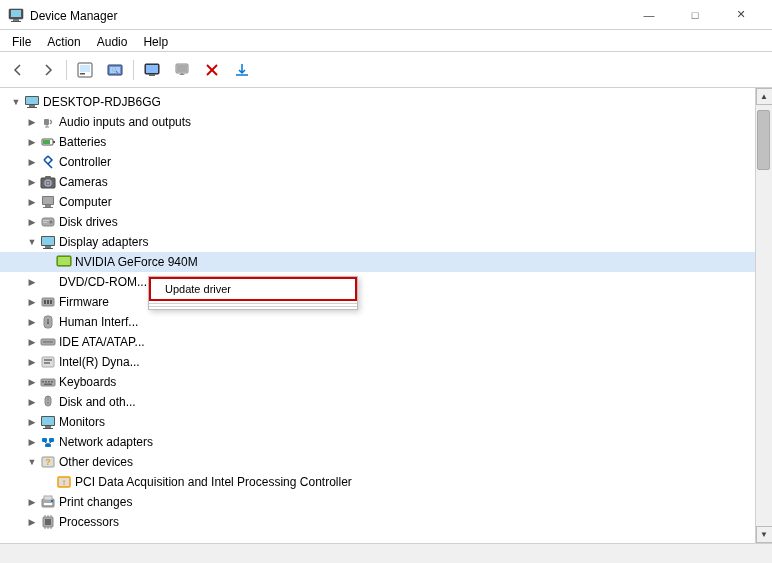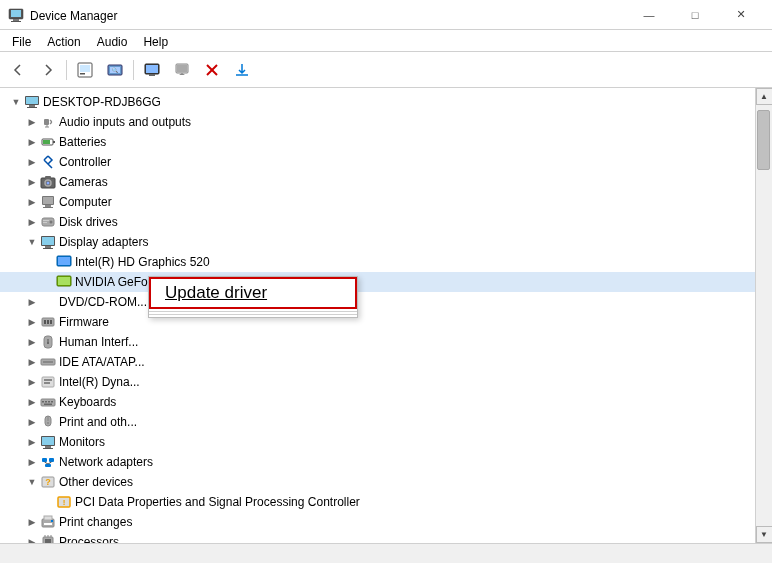--- a/index.html
+++ b/index.html
@@ -204,23 +204,22 @@
       left: 148px;
       background: #fff;
       border: 1px solid #bbb;
       box-shadow: 2px 2px 6px rgba(0,0,0,0.2);
       z-index: 100;
       min-width: 210px;
     }
     .context-menu-item {
       padding: 6px 16px;
       cursor: pointer;
-      font-size: 17px;
+      font-size: 11px;
       color: #000;
-      text-decoration: underline;
     }
     .context-menu-item.highlighted {
       background: #fff;
       border: 2px solid #cc0000;
       padding: 4px 14px;
       font-weight: normal;
     }
     .context-menu-item.bold {
       font-weight: 700;
     }
@@ -427,31 +426,20 @@
         <svg width="16" height="16" viewBox="0 0 16 16">
           <rect x="1" y="2" width="14" height="10" rx="1" fill="#555"></rect>
           <rect x="2" y="3" width="12" height="8" fill="#87CEEB"></rect>
           <rect x="5" y="12" width="6" height="2" fill="#777"></rect>
           <rect x="3" y="14" width="10" height="1" fill="#555"></rect>
         </svg>
       </span>
       <span class="tree-label">Display adapters</span>
     </div>
 
-    <div class="tree-item">
-      <span class="tree-indent" style="width:36px"></span>
-      <span class="tree-expand" style="width:16px"></span>
-      <span class="tree-icon">
-        <svg width="16" height="16" viewBox="0 0 16 16">
-          <rect x="1" y="2" width="14" height="10" rx="1" fill="#0078d7" stroke="#005ba1"></rect>
-          <rect x="2" y="3" width="12" height="8" fill="#66aaff"></rect>
-        </svg>
-      </span>
-      <span class="tree-label">Intel(R) HD Graphics 520</span>
-    </div>
 
     <div class="tree-item nvidia-selected">
       <span class="tree-indent" style="width:36px"></span>
       <span class="tree-expand" style="width:16px"></span>
       <span class="tree-icon">
         <svg width="16" height="16" viewBox="0 0 16 16">
           <rect x="1" y="2" width="14" height="10" rx="1" fill="#76b900" stroke="#4a7500"></rect>
           <rect x="2" y="3" width="12" height="8" fill="#a8e060"></rect>
         </svg>
       </span>
@@ -542,21 +530,21 @@
     <div class="tree-item">
       <span class="tree-indent" style="width:20px"></span>
       <span class="tree-expand">▶</span>
       <span class="tree-icon">
         <svg width="16" height="16" viewBox="0 0 16 16">
           <rect x="5" y="2" width="6" height="10" rx="3" fill="#aaa" stroke="#888"></rect>
           <line x1="8" y1="2" x2="8" y2="7" stroke="#888" stroke-width="1"></line>
           <circle cx="8" cy="9" r="1" fill="#888"></circle>
         </svg>
       </span>
-      <span class="tree-label">Print and oth...</span>
+      <span class="tree-label">Disk and oth...</span>
     </div>
 
     <div class="tree-item">
       <span class="tree-indent" style="width:20px"></span>
       <span class="tree-expand">▶</span>
       <span class="tree-icon icon-monitor">
         <svg width="16" height="16" viewBox="0 0 16 16">
           <rect x="1" y="2" width="14" height="10" rx="1" fill="#555"></rect>
           <rect x="2" y="3" width="12" height="8" fill="#87CEEB"></rect>
           <rect x="5" y="12" width="6" height="2" fill="#777"></rect>
@@ -595,21 +583,21 @@
 
     <div class="tree-item">
       <span class="tree-indent" style="width:36px"></span>
       <span class="tree-expand" style="width:16px"></span>
       <span class="tree-icon">
         <svg width="16" height="16" viewBox="0 0 16 16">
           <rect x="2" y="3" width="12" height="10" rx="1" fill="#ddd" stroke="#f0a000" stroke-width="1.5"></rect>
           <text x="8" y="11" text-anchor="middle" font-size="8" fill="#f0a000" font-weight="bold">!</text>
         </svg>
       </span>
-      <span class="tree-label">PCI Data Properties and Signal Processing Controller</span>
+      <span class="tree-label">PCI Data Acquisition and Intel Processing Controller</span>
     </div>
 
     <div class="tree-item">
       <span class="tree-indent" style="width:20px"></span>
       <span class="tree-expand">▶</span>
       <span class="tree-icon">
         <svg width="16" height="16" viewBox="0 0 16 16">
           <rect x="2" y="5" width="12" height="8" rx="1" fill="#aaa" stroke="#888"></rect>
           <rect x="4" y="2" width="8" height="4" fill="#ddd" stroke="#aaa"></rect>
           <rect x="4" y="9" width="8" height="2" fill="#fff"></rect>

